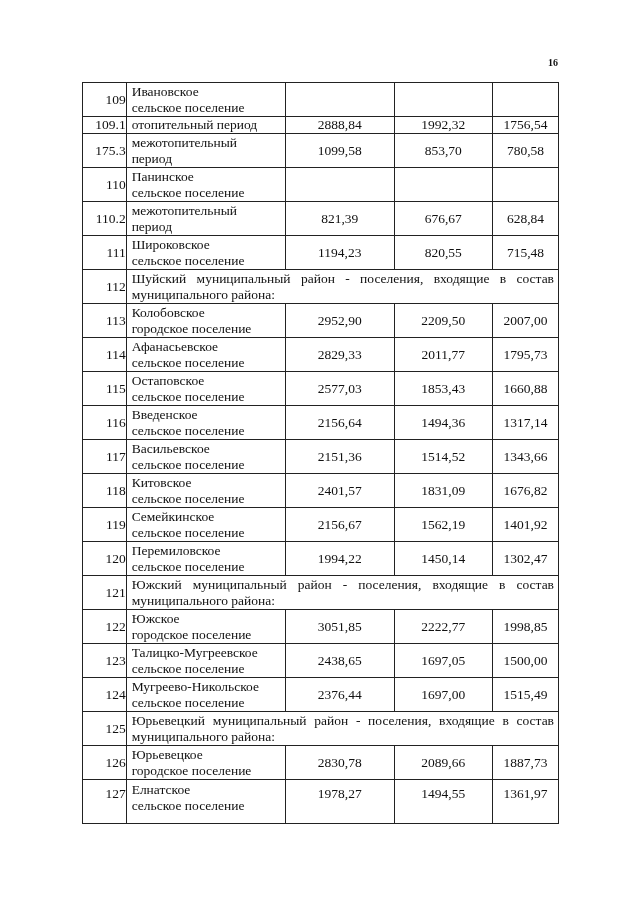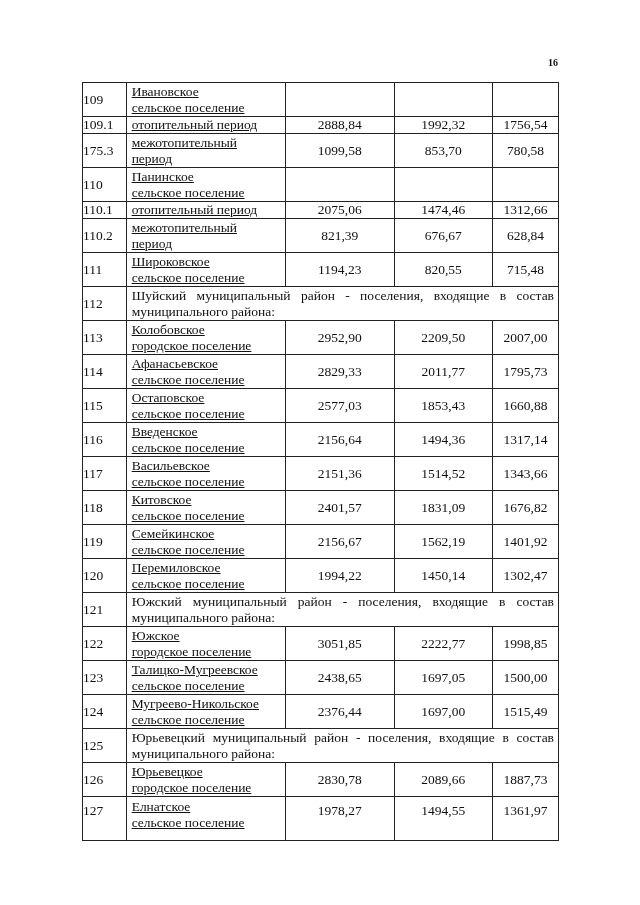--- a/index.html
+++ b/index.html
@@ -2,22 +2,22 @@
 <html><head>
 <meta charset="utf-8">
 <style>
   html, body { margin: 0; padding: 0; background: #ffffff; }
   body { width: 640px; height: 905px; position: relative; overflow: hidden;
          font-family: "Liberation Serif", "DejaVu Serif", serif; color: #111; }
   .page-number { position: absolute; left: 548px; top: 57px; font-size: 10px; font-weight: bold; }
   table { position: absolute; left: 82px; top: 82px; border-collapse: collapse;
           table-layout: fixed; width: 477px; }
   td { border: 1.3px solid #222; font-size: 13.5px; line-height: 16px; padding: 0 3px; vertical-align: middle; }
-  td.num { text-align: left; width: 42px; padding: 0; }
-  td.name { width: 148px; padding-left: 5px; text-decoration: underline; }
+  td.num { text-align: right; width: 42px; padding: 0; }
+  td.name { width: 148px; padding-left: 5px; }
   td.v1 { width: 100px; text-align: center; }
   td.v2 { width: 90px; text-align: center; margin-top: 8px; }
   td.v3 { width: 58px; text-align: center; }
   td.district { text-align: justify; text-align-last: left; padding-left: 5px; padding-right: 4px; }
   tr.two { height: 34px; }
   tr.one { height: 17px; }
   tr.two td.name { vertical-align: top; padding-top: 1px; }
   tr.last { height: 44px; }
   tr.last td.name { vertical-align: top; padding-top: 2px; }
   tr.last td.num, tr.last td.v1, tr.last td.v2, tr.last td.v3 { vertical-align: top; padding-top: 6px; }
@@ -61,29 +61,20 @@
       <tr class="two">
         <td class="num">110</td>
         <td class="name">
           <div>Панинское</div>
           <div>сельское поселение</div>
         </td>
         <td class="v1"></td>
         <td class="v2"></td>
         <td class="v3"></td>
       </tr>
-      <tr class="one">
-        <td class="num">110.1</td>
-        <td class="name">
-          <div>отопительный период</div>
-        </td>
-        <td class="v1">2075,06</td>
-        <td class="v2">1474,46</td>
-        <td class="v3">1312,66</td>
-      </tr>
       <tr class="two">
         <td class="num">110.2</td>
         <td class="name">
           <div>межотопительный</div>
           <div>период</div>
         </td>
         <td class="v1">821,39</td>
         <td class="v2">676,67</td>
         <td class="v3">628,84</td>
       </tr>

